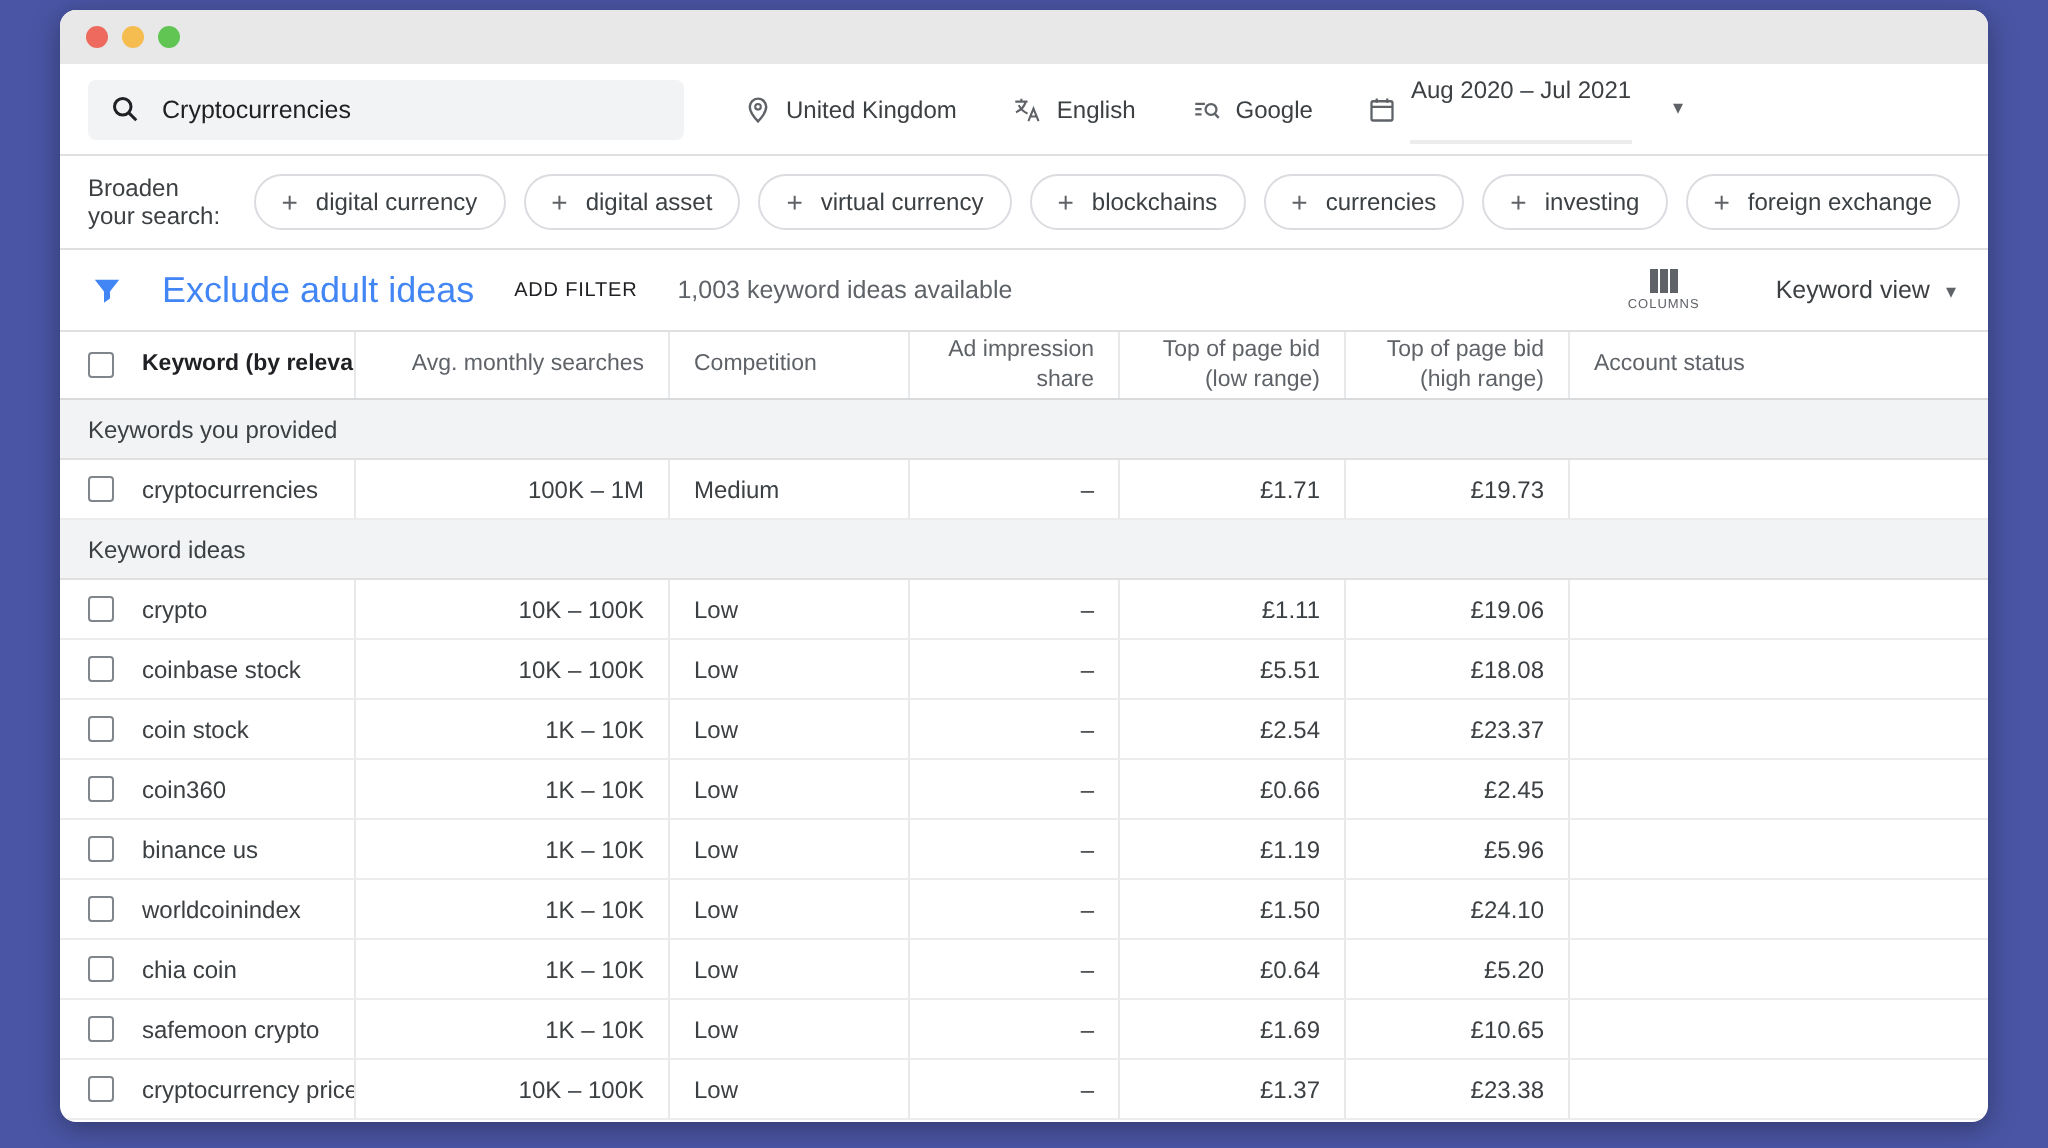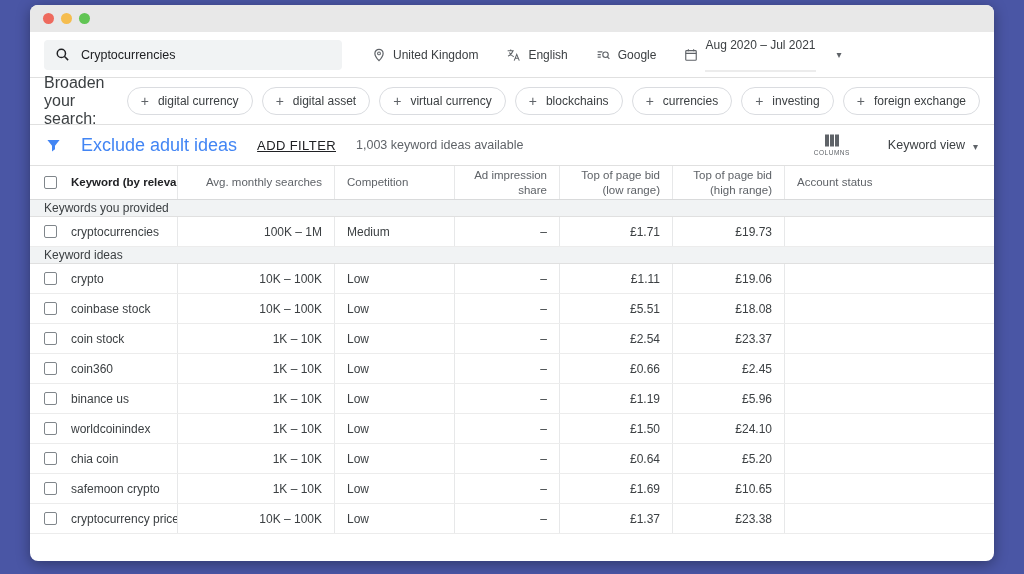--- a/index.html
+++ b/index.html
@@ -32,33 +32,33 @@
     display:flex; align-items:center; padding:0 11px; gap:11px;
     font-size:12.5px; color:#202124;
   }
   .tool-items{ display:flex; align-items:center; margin-left:30px; gap:28px; }
   .tool-item{ display:flex; align-items:center; gap:7px; font-size:12px; color:var(--text-primary,#3c4043); white-space:nowrap; }
   .daterange-label{ border-bottom:2px solid #ececec; padding-bottom:18px; }
   .caret{ color:#5f6368; font-size:10px; margin-left:14px; }
 
   
   .chipsrow{ height:47px; display:flex; align-items:center; padding:0 14px; gap:9px; border-bottom:1px solid var(--border,#e0e0e0); }
-  .chipsrow .rowlabel{ font-size:16px; color:var(--text-primary,#3c4043); margin-right:6px; }
+  .chipsrow .rowlabel{ font-size:12px; color:var(--text-primary,#3c4043); margin-right:6px; }
   .chip{
     display:flex; align-items:center; gap:9px; height:28px; padding:0 13px;
     border:1px solid #dadce0; border-radius:16px; font-size:12px; color:var(--text-primary,#3c4043);
     background:#fff; white-space:nowrap;
   }
   .chip .plus{ color:#5f6368; font-size:14px; line-height:1; }
 
   
   .filterrow{ height:40px; display:flex; align-items:center; padding:0 16px; gap:20px; }
   .filterrow .funnel{ display:flex; }
   .link-blue{ color:var(--accent-blue,#4285f4); font-size:18px; }
-  .addfilter{ color:#202124; font-size:13px; font-weight:500; letter-spacing:.4px;text-decoration:underline; }
+  .addfilter{ color:#202124; font-size:10px; font-weight:500; letter-spacing:.4px; }
   .ideas-count{ color:var(--text-secondary,#5f6368); font-size:12.5px; }
   .filter-right{ margin-left:auto; display:flex; align-items:center; gap:38px; }
   .columns-btn{ display:flex; flex-direction:column; align-items:center; gap:2px; }
   .columns-btn .clabel{ font-size:6.5px; letter-spacing:.5px; color:var(--text-secondary,#5f6368); }
   .view-btn{ display:flex; align-items:flex-end; font-size:12.5px; color:var(--text-primary,#3c4043); }
   .view-btn .caret{ margin-left:8px; }
 
   
   .grid{ display:grid; grid-template-columns:var(--cols); }
   .thead{ border-top:1px solid var(--border,#e0e0e0); border-bottom:1px solid #d9dadb; height:35px; }
@@ -69,21 +69,21 @@
   }
   .tcell:last-child{ border-right:none; }
   .thead .tcell{ font-size:11.5px; color:var(--text-secondary,#5f6368); line-height:1.3; white-space:normal; }
   .thead .kwhead{ font-weight:bold; color:#202124; white-space:nowrap; }
   .num{ justify-content:flex-end; text-align:right; }
   .kwcell{ padding-left:14px; gap:14px; }
   .cb{
     width:13px; height:13px; flex:0 0 13px; border:1.5px solid #80868b; border-radius:2px; background:#fff;
   }
   .sectionrow{
-    height:17px; background:var(--section-bg,#f1f3f4); border-bottom:1px solid var(--border,#e0e0e0);
+    height:30px; background:var(--section-bg,#f1f3f4); border-bottom:1px solid var(--border,#e0e0e0);
     display:flex; align-items:center; padding-left:14px; font-size:12px; color:var(--text-primary,#3c4043);
   }
   .trow{ height:30px; border-bottom:1px solid #ececec; }
   .trow .tcell{ height:100%; }
 </style>
 </head>
 <body>
 
 <div class="window">
 

